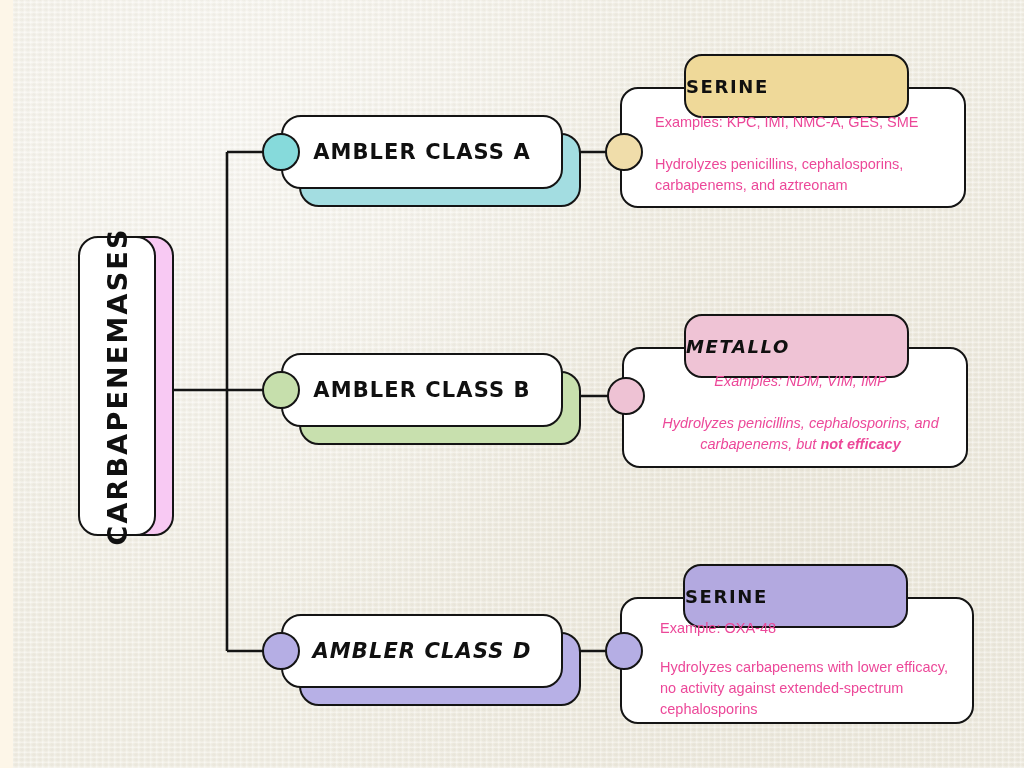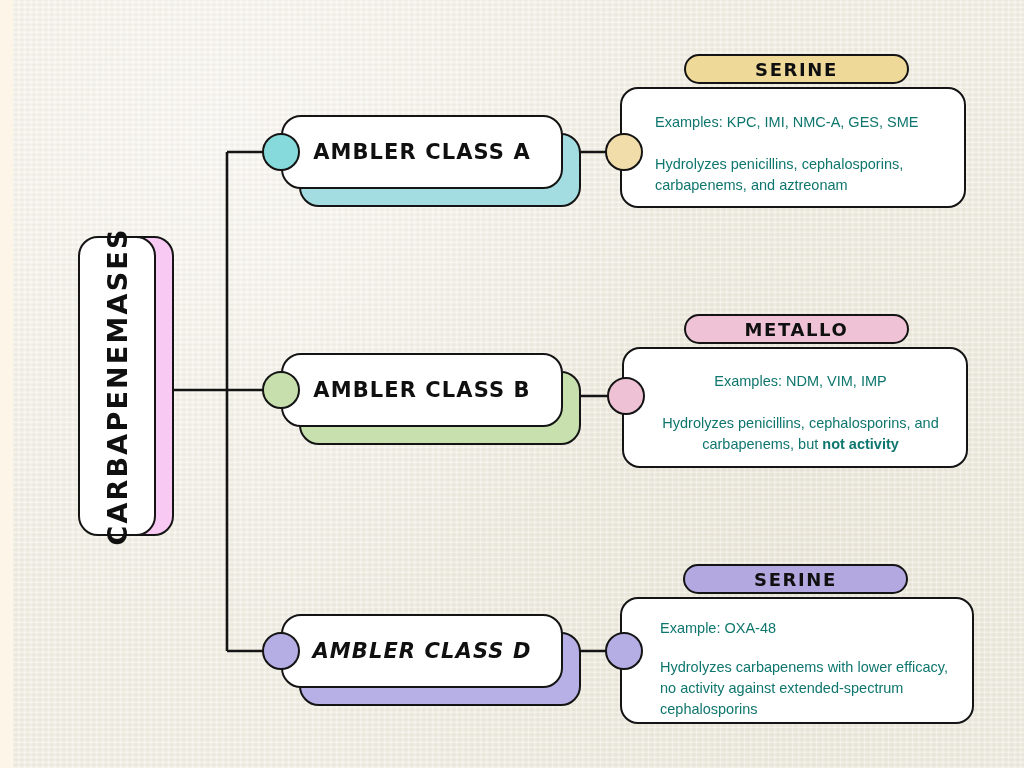--- a/index.html
+++ b/index.html
@@ -130,51 +130,50 @@
     box-sizing: border-box;
     background: #ffffff;
     border: 2.5px solid #141414;
     border-radius: 18px;
   }
   .card-header {
     position: absolute;
     box-sizing: border-box;
     border: 2.5px solid #141414;
     border-radius: 18px;
-    height: 30px;
+    height: 64px;
     display: flex;
     align-items: center;
-    justify-content: center;
   }
   .card-header-label {
     font-family: "DejaVu Sans", sans-serif;
     font-weight: 700;
     font-size: 18px;
     letter-spacing: 1.6px;
     color: #101010;
   }
   .card-body {
     position: absolute;
     left: 33px;
     right: 22px;
     font-family: "Liberation Sans", sans-serif;
     font-size: 14.5px;
     line-height: 21px;
-    color: #0f766e;
+    color: #ec4899;
   }
   .card-body p { margin: 0 0 21px 0; }
   .card-body p:last-child { margin-bottom: 0; }
   .card-body b { font-weight: 700; }
 
   
   #card-a { left: 620px; top: 87px; width: 346px; height: 121px; }
   #card-a .card-header { left: 62px; top: -35px; width: 225px; background: #efd999; }
   #card-a .card-body { top: 23px; }
   
-  #card-b { left: 622px; top: 347px; width: 346px; height: 121px; }
+  #card-b { left: 622px; top: 347px; width: 346px; height: 121px; font-style: italic; }
   #card-b .card-header { left: 60px; top: -35px; width: 225px; background: #efc3d5; }
   #card-b .card-body { top: 22px; text-align: center; }
   
   #card-d { left: 620px; top: 597px; width: 354px; height: 127px; }
   #card-d .card-header { left: 61px; top: -35px; width: 225px; background: #b3a9e0; }
   #card-d .card-body { top: 19px; left: 38px; }
   #card-d .card-body p { margin-bottom: 18px; }
 
   
   .dot {
@@ -239,21 +238,21 @@
   </div>
 </div>
 <div class="dot" style="left:262px; top:371px; background:#c6dfac;"></div>
 
 <div class="detail-card" id="card-b">
   <div class="card-header">
     <span class="card-header-label">METALLO</span>
   </div>
   <div class="card-body">
     <p>Examples: NDM, VIM, IMP</p>
-    <p><span>Hydrolyzes penicillins, cephalosporins, and carbapenems, but </span><b>not activity</b></p>
+    <p><span>Hydrolyzes penicillins, cephalosporins, and carbapenems, but </span><b>not efficacy</b></p>
   </div>
 </div>
 <div class="dot" style="left:607px; top:377px; background:#eec2d4;"></div>
 
 <div class="node branch-node" id="branch-d">
   <div class="shadow-layer"></div>
   <div class="face-layer">
     <span class="branch-label">AMBLER CLASS D</span>
   </div>
 </div>

